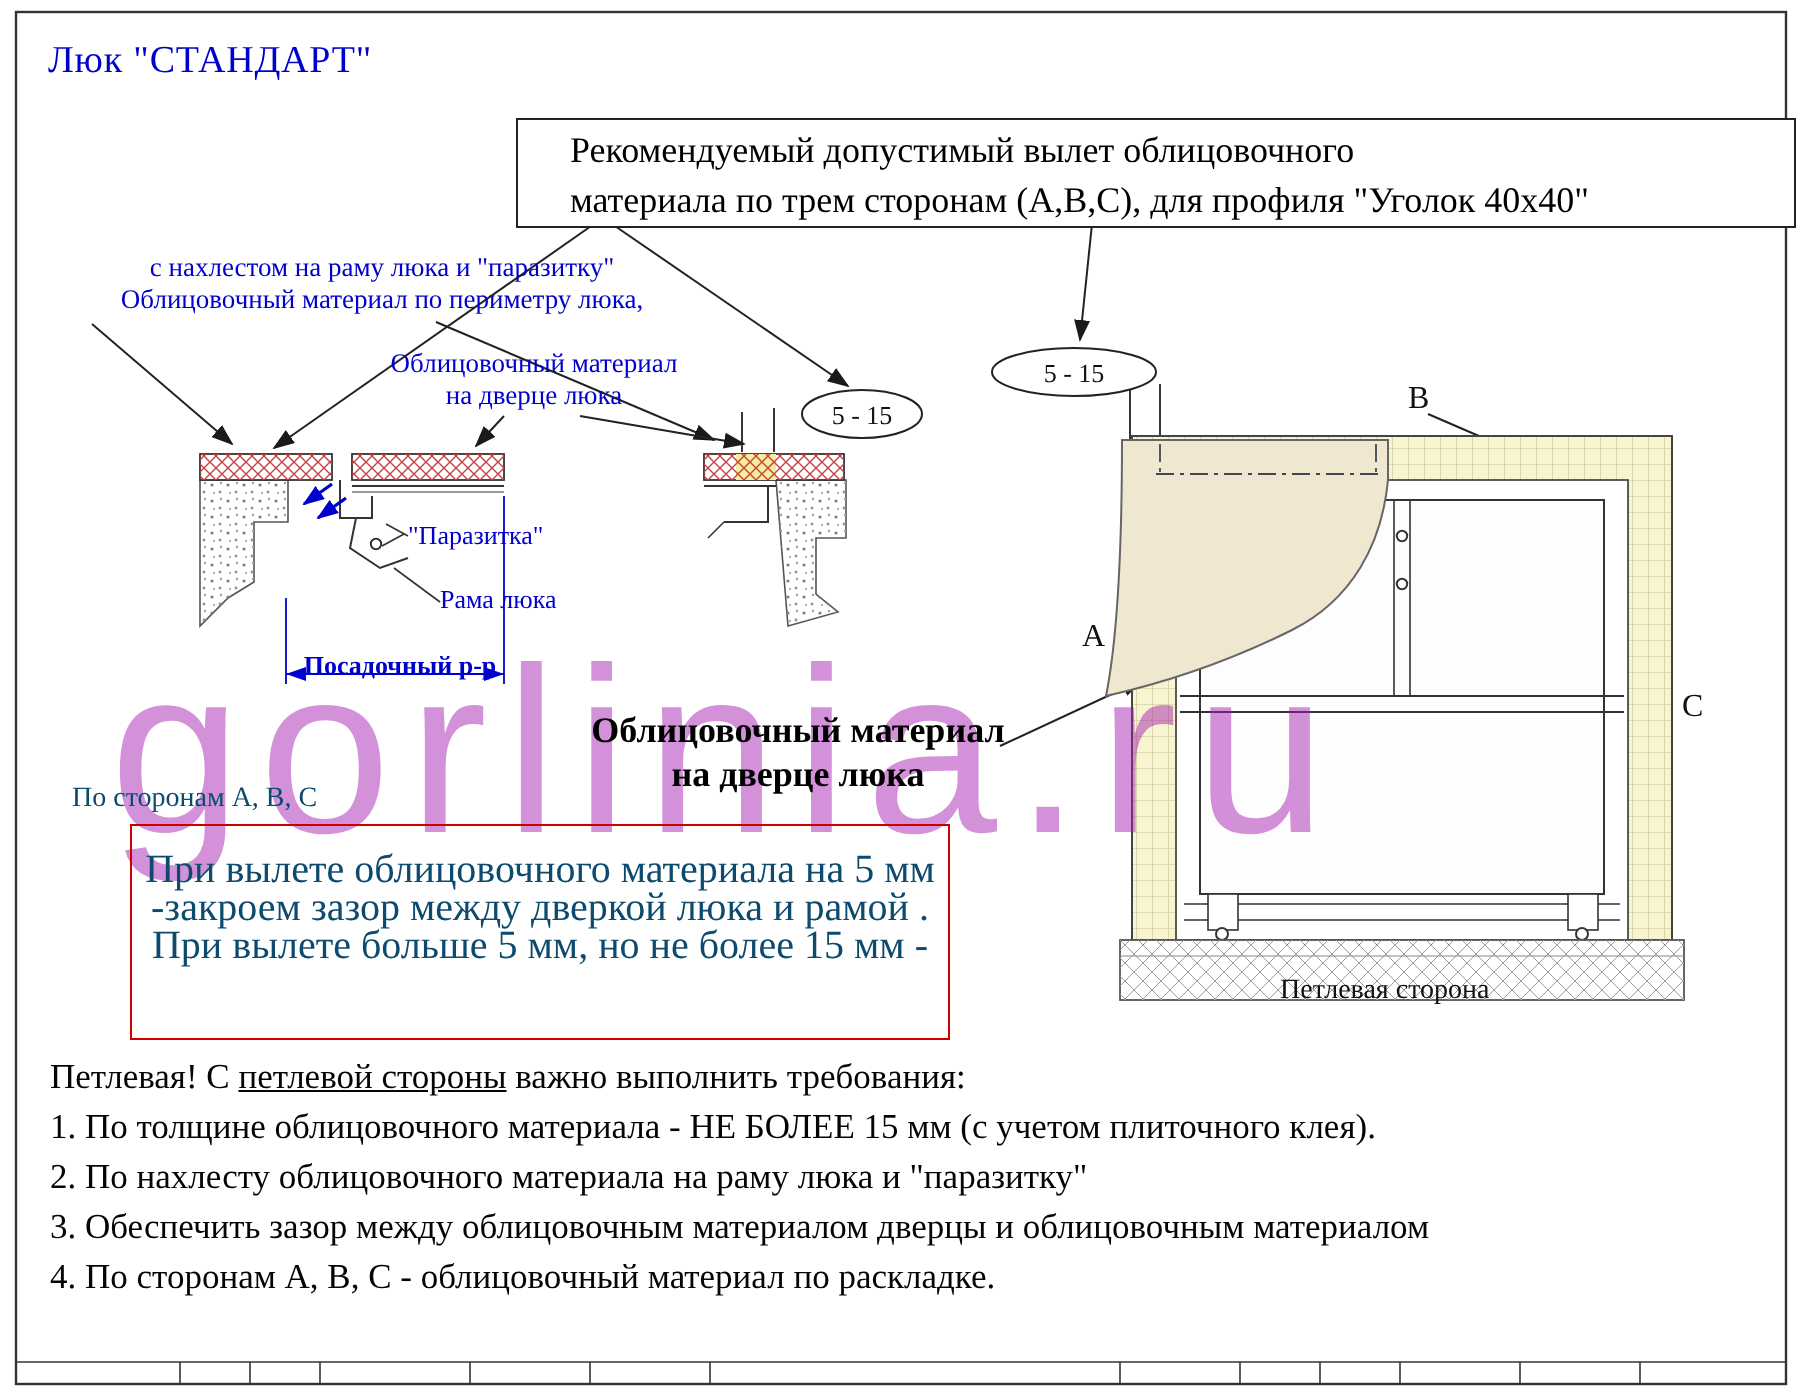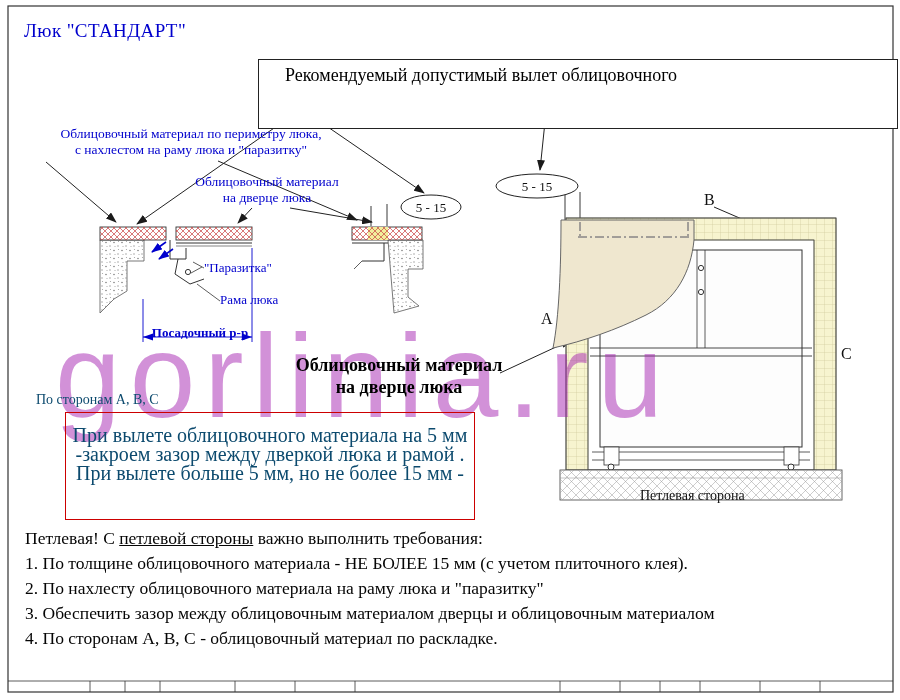--- a/index.html
+++ b/index.html
@@ -4,21 +4,21 @@
 <style>
   html,body{margin:0;padding:0;background:#fff;}
   .page{position:relative;width:900px;height:700px;background:#ffffff;overflow:hidden;
         font-family:"Liberation Serif",serif;color:#111;}
   svg.draw{position:absolute;left:0;top:0;z-index:1;}
   .watermark{position:absolute;left:55px;top:308px;z-index:2;font-family:Liberation Sans, sans-serif;
         font-size:118px;letter-spacing:9px;color:#a21caf;opacity:.48;white-space:nowrap;pointer-events:none;}
   .lbl{position:absolute;z-index:3;}
   .page-title{left:24px;top:20px;font-size:19px;color:#0000cd;letter-spacing:.4px;}
   .rec-box{left:258px;top:59px;width:612px;height:50px;border:1.4px solid #222;
-        font-size:18px;line-height:25px;padding:3px 0 15px 26px;color:#000;background:#fff;}
+        font-size:18px;line-height:25px;padding:3px 0 0 26px;color:#000;background:#fff;}
   .blue{color:#0000cd;}
   .callout{font-size:13.5px;line-height:16px;text-align:center;}
   .perimeter-callout{left:30px;top:126px;width:322px;}
   .door-small-callout{left:183px;top:174px;width:168px;}
   .tiny-blue{font-size:13px;color:#0000cd;}
   .parasitka{left:204px;top:260px;}
   .frame-lbl{left:220px;top:292px;}
   .seat-lbl{left:145px;top:325px;width:110px;text-align:center;font-weight:bold;}
   .letter{font-size:16px;color:#111;}
   .side-b{left:704px;top:191px;}
@@ -167,25 +167,26 @@
       <line x1="820" y1="681" x2="820" y2="692"></line>
     </g>
   </svg>
 
   <div class="watermark">gorlinia.ru</div>
 
   <div class="lbl page-title">Люк "СТАНДАРТ"</div>
 
   <div class="lbl rec-box">
     <div>Рекомендуемый допустимый вылет облицовочного</div>
+    <div>материала по трем сторонам (А,В,С), для профиля "Уголок 40х40"</div>
   </div>
 
   <div class="lbl callout blue perimeter-callout">
+    <div>с нахлестом на раму люка и "паразитку"</div>
     <div>Облицовочный материал по периметру люка,</div>
-    <div>с нахлестом на раму люка и "паразитку"</div>
   </div>
 
   <div class="lbl callout blue door-small-callout">
     <div>Облицовочный материал</div>
     <div>на дверце люка</div>
   </div>
 
   <div class="lbl tiny-blue parasitka">"Паразитка"</div>
   <div class="lbl tiny-blue frame-lbl">Рама люка</div>
   <div class="lbl tiny-blue seat-lbl">Посадочный р-р</div>

